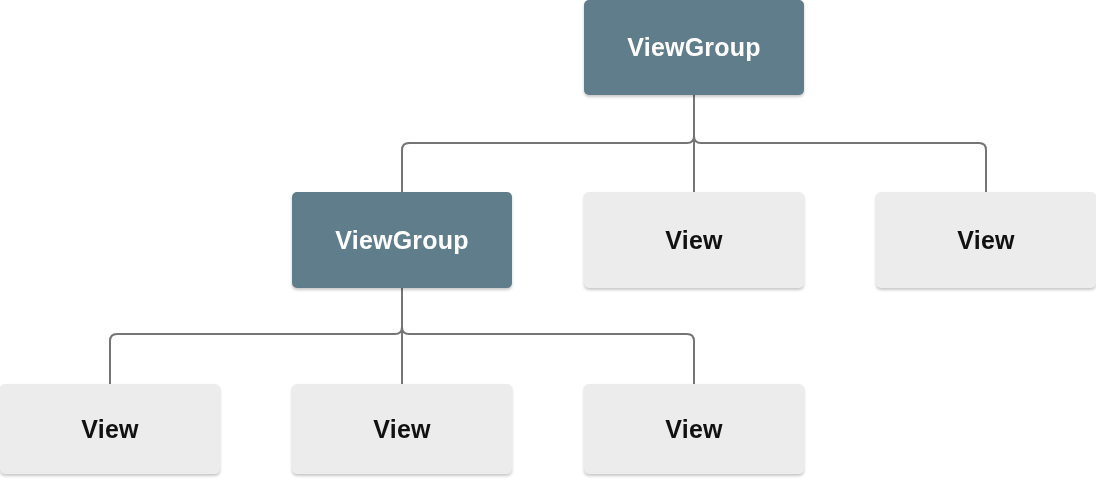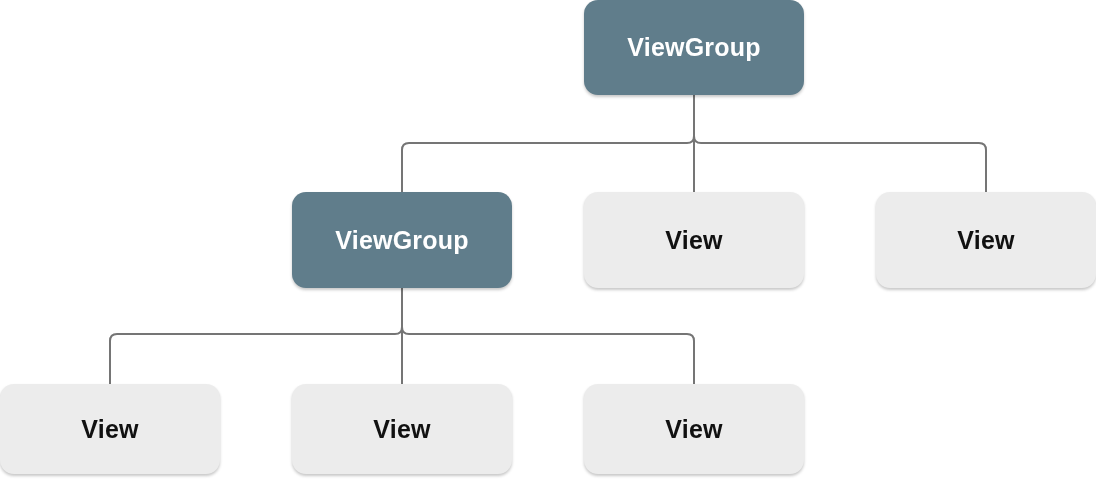--- a/index.html
+++ b/index.html
@@ -33,21 +33,21 @@
     fill: none;
     stroke: var(--connector);
     stroke-width: 2;
   }
   .node {
     position: absolute;
     width: 220px;
     display: flex;
     align-items: center;
     justify-content: center;
-    border-radius: 14px;
+    border-radius: 5px;
     font-size: 25px;
     font-weight: 700;
     letter-spacing: 0.2px;
     box-shadow: 0 2px 3px rgba(0,0,0,0.22);
     user-select: none;
   }
   .node.viewgroup { background: var(--vg-fill); color: var(--vg-text); }
   .node.view      { background: var(--view-fill); color: var(--view-text); }
 
   

